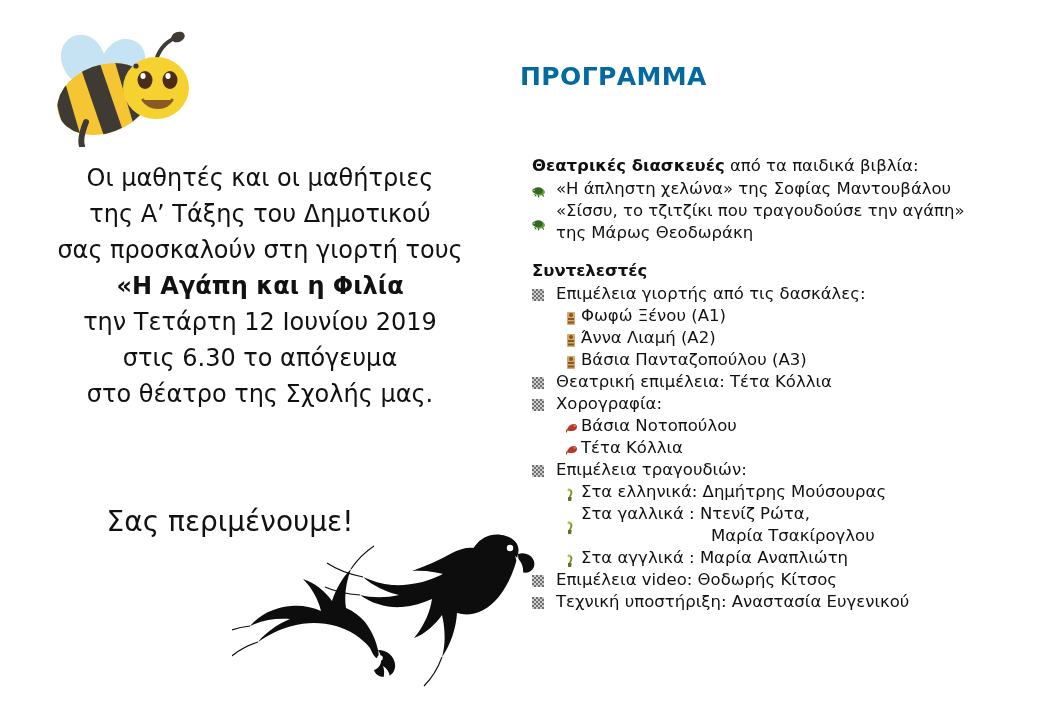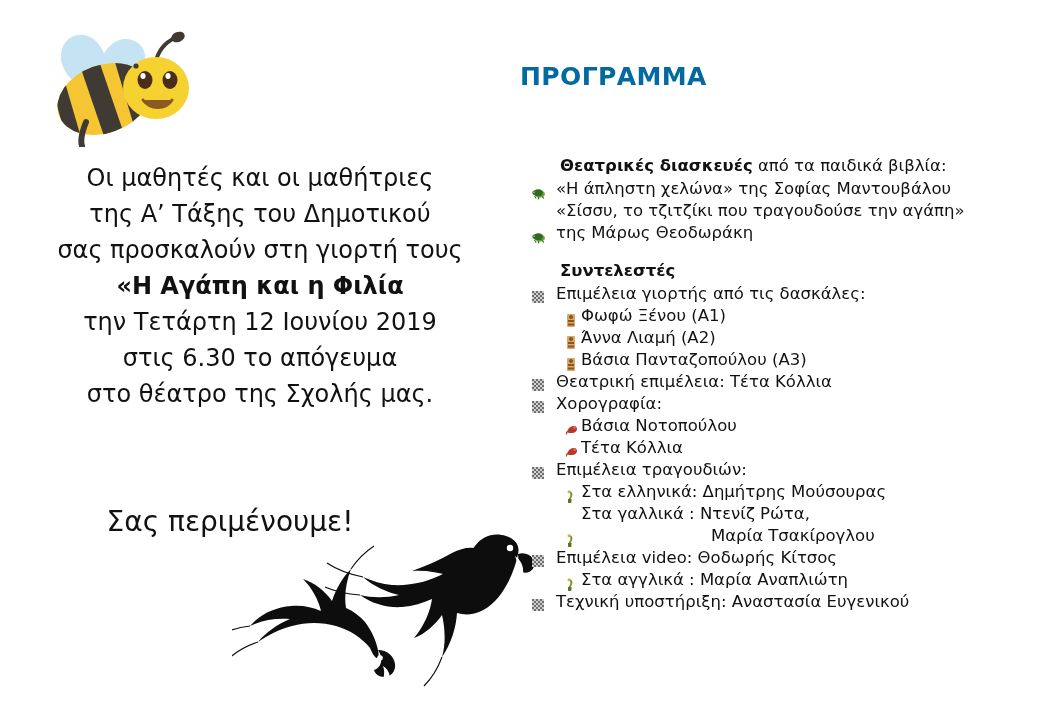--- a/index.html
+++ b/index.html
@@ -114,27 +114,26 @@
     width: 500px;
     font-size: 16.5px;
     line-height: 22px;
     color: #111;
   }
 
   .sec-title {
     font-weight: bold;
     font-size: 16.5px;
     margin-bottom: 1px;
-    margin-left: 28px;
   }
   .sec-title .reg { font-weight: normal; }
 
   .row {
     display: flex;
-    align-items: flex-end;
+    align-items: center;
     line-height: 22px;
   }
   .row.lvl1 { padding-left: 0px; }
   .row.lvl2 { padding-left: 34px; }
 
   .bullet {
     flex: 0 0 auto;
     width: 14px;
     height: 14px;
     margin-top: 4px;
@@ -485,20 +484,31 @@
             <circle cx="3" cy="1.8" r="1.5" fill="#c8b44a"></circle>
             <path d="M2 9 L5.6 9 L5.2 13 L2.2 13 Z" fill="#5e6f24"></path>
           </svg>
         </span>
         <span class="row-text">
           <span>Στα γαλλικά  : Ντενίζ  Ρώτα,</span>
           <span class="indent-cont">Μαρία Τσακίρογλου</span>
         </span>
       </div>
 
+      <div class="row lvl2">
+        <span class="bullet sub">
+          <svg width="9" height="13" viewBox="0 0 9 13" xmlns="http://www.w3.org/2000/svg">
+            <path d="M3 1 C5 1 6.4 2.4 6.4 4.2 C6.4 6 5.4 7.4 4.6 9 C4 10.2 3.8 11.6 4 13 L2.4 13 C2 11.4 2.4 9.6 3 8.4 C3.8 6.8 4.6 5.6 4.4 4 C4.2 2.8 3.4 2.2 2.6 2.4 Z" fill="#7a8f2e"></path>
+            <circle cx="3" cy="1.8" r="1.5" fill="#c8b44a"></circle>
+            <path d="M2 9 L5.6 9 L5.2 13 L2.2 13 Z" fill="#5e6f24"></path>
+          </svg>
+        </span>
+        <span class="row-text">Στα αγγλικά  : Μαρία Αναπλιώτη</span>
+      </div>
+
       <div class="row lvl1">
         <span class="bullet">
           <svg width="12" height="12" viewBox="0 0 12 12" xmlns="http://www.w3.org/2000/svg">
             <rect width="12" height="12" fill="#cfcfcf"></rect>
             <g fill="#6e6e6e">
               <rect x="0" y="0" width="2" height="2"></rect>
                 <rect x="4" y="0" width="2" height="2"></rect>
                 <rect x="8" y="0" width="2" height="2"></rect>
               <rect x="2" y="2" width="2" height="2"></rect>
                 <rect x="6" y="2" width="2" height="2"></rect>
@@ -514,31 +524,20 @@
                 <rect x="8" y="8" width="2" height="2"></rect>
               <rect x="2" y="10" width="2" height="2"></rect>
                 <rect x="6" y="10" width="2" height="2"></rect>
                 <rect x="10" y="10" width="2" height="2"></rect>
             </g>
           </svg>
         </span>
         <span class="row-text">Επιμέλεια  video: Θοδωρής Κίτσος</span>
       </div>
 
-      <div class="row lvl2">
-        <span class="bullet sub">
-          <svg width="9" height="13" viewBox="0 0 9 13" xmlns="http://www.w3.org/2000/svg">
-            <path d="M3 1 C5 1 6.4 2.4 6.4 4.2 C6.4 6 5.4 7.4 4.6 9 C4 10.2 3.8 11.6 4 13 L2.4 13 C2 11.4 2.4 9.6 3 8.4 C3.8 6.8 4.6 5.6 4.4 4 C4.2 2.8 3.4 2.2 2.6 2.4 Z" fill="#7a8f2e"></path>
-            <circle cx="3" cy="1.8" r="1.5" fill="#c8b44a"></circle>
-            <path d="M2 9 L5.6 9 L5.2 13 L2.2 13 Z" fill="#5e6f24"></path>
-          </svg>
-        </span>
-        <span class="row-text">Στα αγγλικά  : Μαρία Αναπλιώτη</span>
-      </div>
-
       <div class="row lvl1">
         <span class="bullet">
           <svg width="12" height="12" viewBox="0 0 12 12" xmlns="http://www.w3.org/2000/svg">
             <rect width="12" height="12" fill="#cfcfcf"></rect>
             <g fill="#6e6e6e">
               <rect x="0" y="0" width="2" height="2"></rect>
                 <rect x="4" y="0" width="2" height="2"></rect>
                 <rect x="8" y="0" width="2" height="2"></rect>
               <rect x="2" y="2" width="2" height="2"></rect>
                 <rect x="6" y="2" width="2" height="2"></rect>

